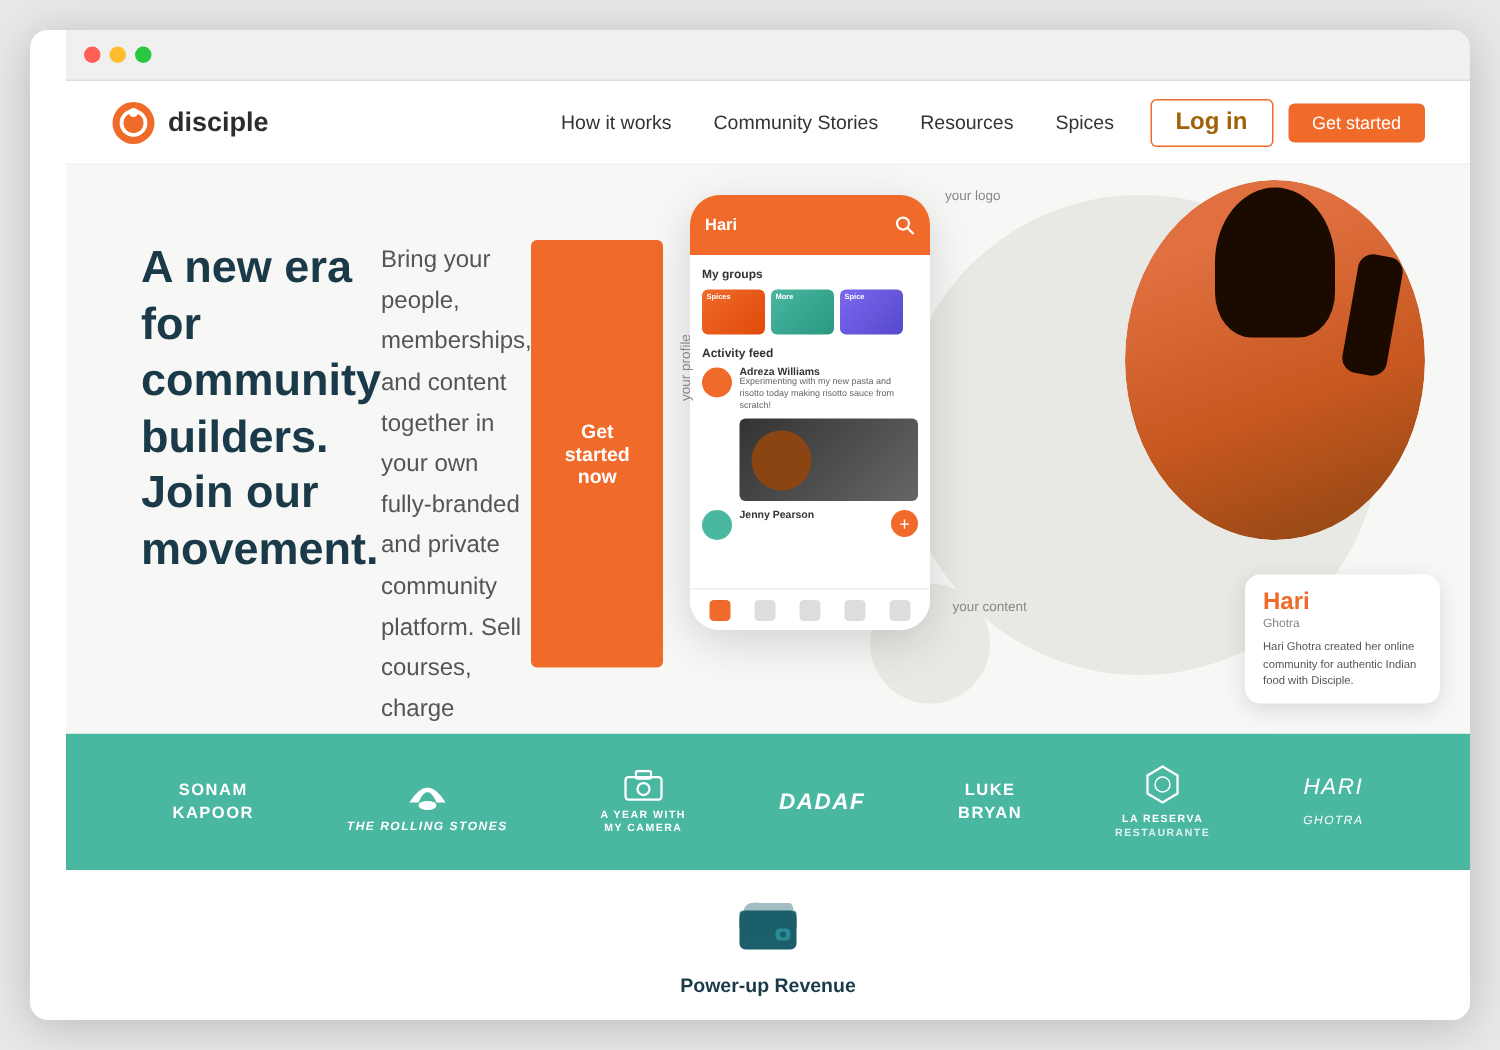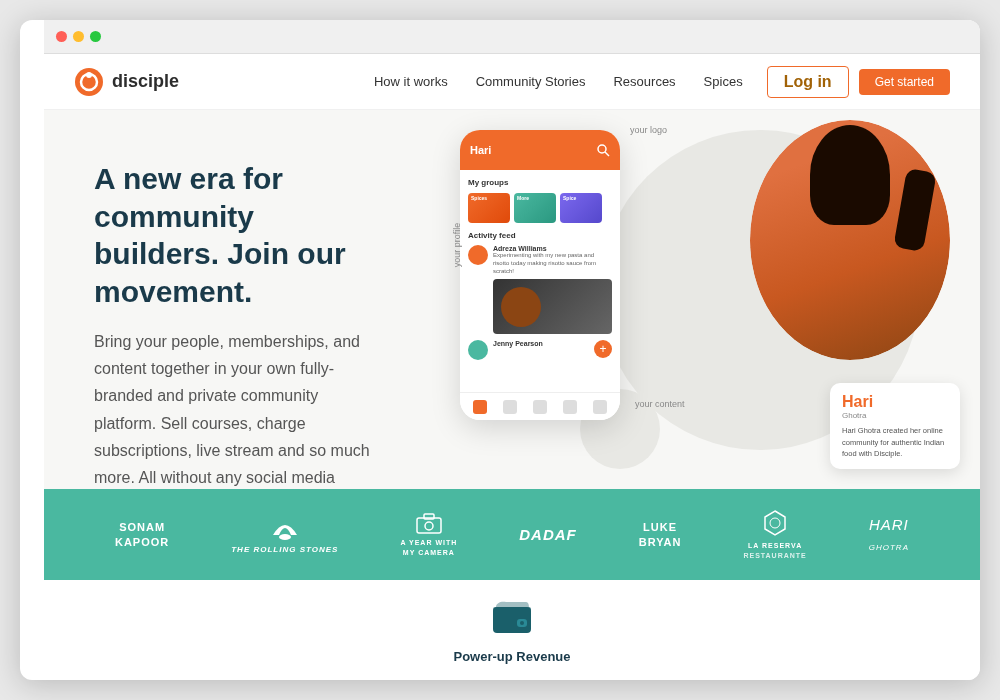--- a/index.html
+++ b/index.html
@@ -111,21 +111,20 @@
       flex: 1;
       background: #f7f7f5;
       display: flex;
       position: relative;
       overflow: hidden;
     }
     .hero-left {
       width: 370px;
       padding: 50px 30px 30px 50px;
       display: flex;
-      flex-direction: column;
       justify-content: flex-start;
       z-index: 2;
     }
     .hero-title {
       font-size: 30px;
       font-weight: 800;
       color: #1a3a4a;
       line-height: 1.25;
       margin-bottom: 18px;
     }

